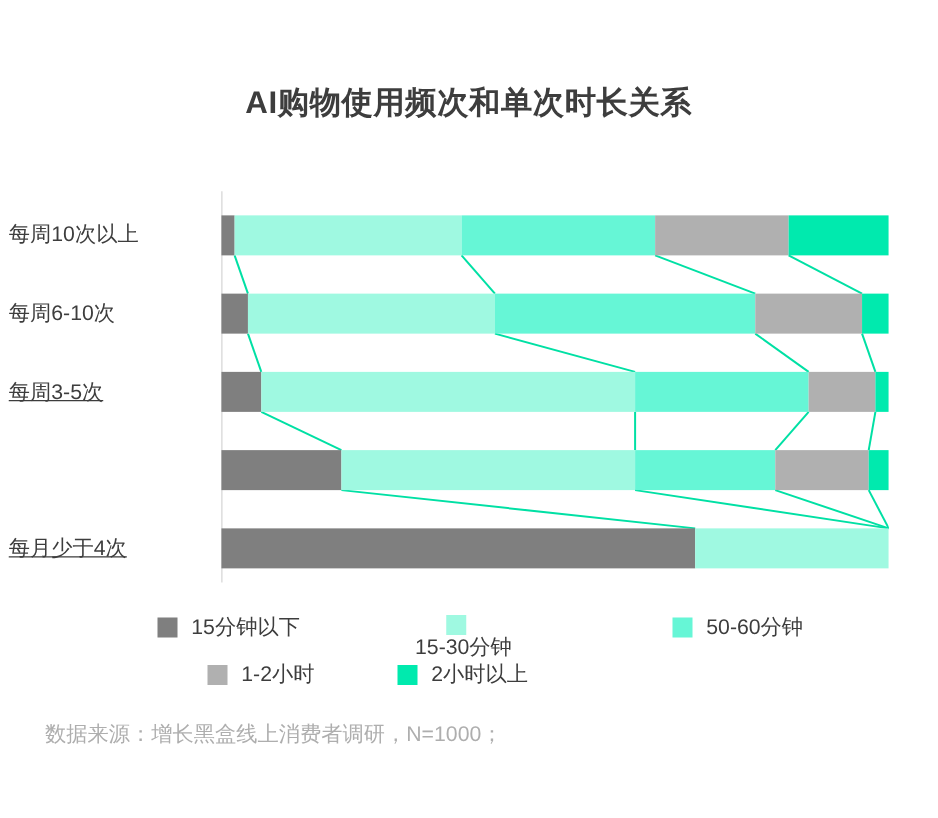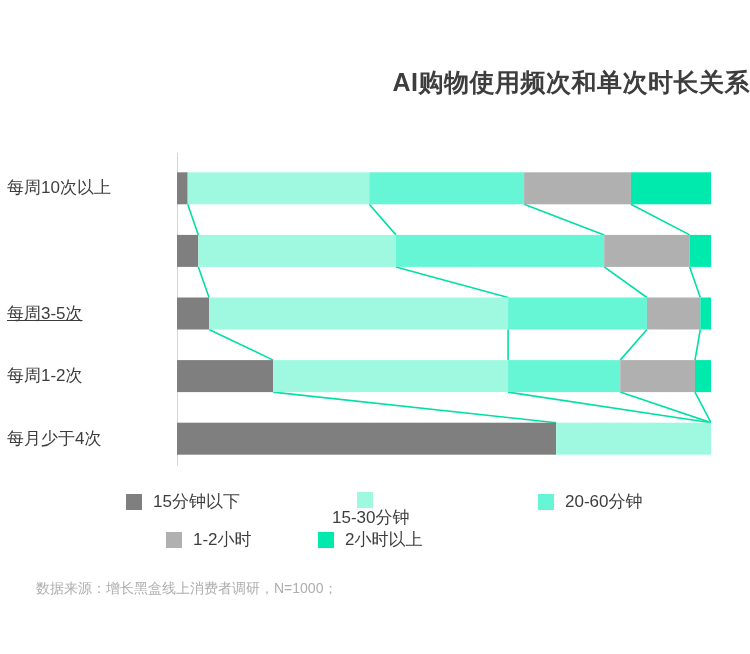--- a/index.html
+++ b/index.html
@@ -22,21 +22,21 @@
     width: 750px;
     height: 654px;
   }
 
   
   .chart-title {
     position: absolute;
     left: 0;
     top: 66px;
     width: 750px;
-    text-align: right;
+    text-align: center;
     font-size: 25px;
     font-weight: bold;
     color: #3d3d3d;
     letter-spacing: 0.5px;
     line-height: 32px;
   }
 
   
   .plot-area {
     position: absolute;
@@ -102,41 +102,41 @@
     font-size: 17px;
     color: #3d3d3d;
     line-height: 20px;
   }
 
   
   .footnote {
     position: absolute;
     left: 36px;
     top: 578px;
-    font-size: 14px;
+    font-size: 17px;
     color: #aeaeae;
     line-height: 20px;
     white-space: nowrap;
   }
 </style>
 </head>
 <body>
 
 <div id="chart-root">
 
   <div class="chart-title">AI购物使用频次和单次时长关系</div>
 
   <div class="axis-line"></div>
 
   <div class="cat-label-wrap">
 
   <div class="cat-label" style="top: 24.3px;">每周10次以上</div>
+      <div class="cat-label" style="top: 86.9px;">每周6-10次</div>
       <div class="cat-label" style="top: 149.5px; text-decoration: underline;">每周3-5次</div>
-      <div class="cat-label" style="top: 212.1px;">每周1-2次</div>
-      <div class="cat-label" style="top: 274.7px;">每月少于4次</div>
+      <div class="cat-label" style="top: 274.7px; text-decoration: underline;">每月少于4次</div>
     </div>
 
   <div class="plot-area">
     <svg class="svg-layer" id="plot-svg" width="534" height="313">
         <line x1="10.68" y1="51.30" x2="21.36" y2="81.90" stroke="#00e0a4" stroke-width="1.6"></line>
         <line x1="192.24" y1="51.30" x2="218.94" y2="81.90" stroke="#00e0a4" stroke-width="1.6"></line>
         <line x1="347.10" y1="51.30" x2="427.20" y2="81.90" stroke="#00e0a4" stroke-width="1.6"></line>
         <line x1="453.90" y1="51.30" x2="512.64" y2="81.90" stroke="#00e0a4" stroke-width="1.6"></line>
         <line x1="21.36" y1="113.90" x2="32.04" y2="144.50" stroke="#00e0a4" stroke-width="1.6"></line>
         <line x1="218.94" y1="113.90" x2="331.08" y2="144.50" stroke="#00e0a4" stroke-width="1.6"></line>
@@ -190,21 +190,21 @@
   <div class="legend-item" style="left: 0px; top: 0px;">
         <span class="legend-swatch" style="background: rgb(127, 127, 127);"></span>
         <span class="legend-text">15分钟以下</span>
       </div>
       <div class="legend-item" style="left: 206px; top: 0px; flex-direction: column;">
         <span class="legend-swatch" style="background: rgb(159, 249, 225);"></span>
         <span class="legend-text">15-30分钟</span>
       </div>
       <div class="legend-item" style="left: 412px; top: 0px;">
         <span class="legend-swatch" style="background: rgb(102, 246, 214);"></span>
-        <span class="legend-text">20-60分钟</span>
+        <span class="legend-text">50-60分钟</span>
       </div>
       <div class="legend-item" style="left: 0px; top: 38px; padding-left: 40px;">
         <span class="legend-swatch" style="background: rgb(176, 176, 176);"></span>
         <span class="legend-text">1-2小时</span>
       </div>
       <div class="legend-item" style="left: 192px; top: 38px;">
         <span class="legend-swatch" style="background: rgb(0, 234, 174);"></span>
         <span class="legend-text">2小时以上</span>
       </div>
     </div>

